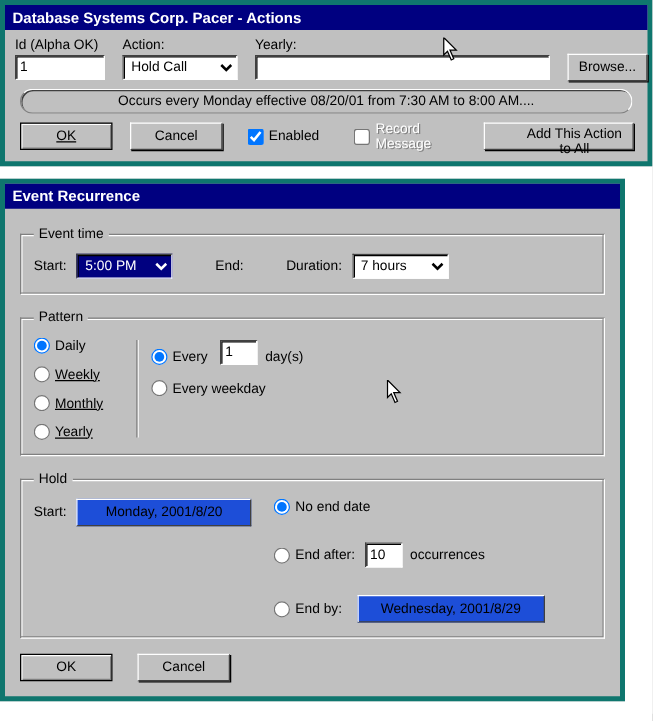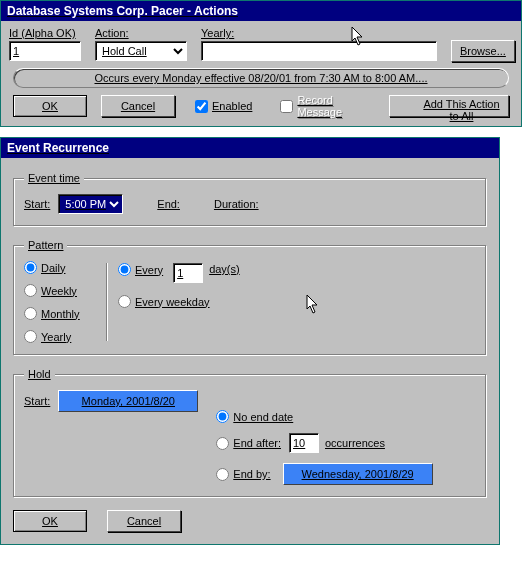--- a/index.html
+++ b/index.html
@@ -5,23 +5,22 @@
   * { box-sizing: border-box; }
   html, body {
     margin: 0; padding: 0;
     font-family: "MS Sans Serif", "Tahoma", sans-serif;
     font-size: 11px;
     background: #ffffff;
     color: #000;
   }
   .win {
     background: #c0c0c0;
-    border: 1px solid #0f766e;
+    border: 4px solid #0f766e;
     margin: 0 0 10px 0;
-    text-decoration: underline;
   }
   .titlebar {
     background: #000080;
     color: #fff;
     font-weight: bold;
     font-size: 12px;
     padding: 3px 6px;
   }
   .body { padding: 8px; position: relative; }
   .row { display: flex; align-items: center; }
@@ -97,32 +96,32 @@
     color: #000;
     border-radius: 10px;
   }
 
   .disabled-text { color: #fff; text-shadow: 1px 1px 0 #808080; }
 
   
   .w1 { width: 72px; }
   .w2 { width: 92px; }
   .w3 { width: 236px; }
-  .w4 { width: 65px; }
+  .w4 { width: 77px; }
   .w5 { width: 30px; }
 
   .divider-v {
     width: 2px; align-self: stretch;
     border-left: 1px solid #808080;
     border-right: 1px solid #fff;
     margin: 2px 10px 2px 4px;
   }
 
   .datebtn {
-    background: #3b82f6;
+    background: #1d4ed8;
     border-top: 1px solid #fff;
     border-left: 1px solid #fff;
     border-right: 1px solid #404040;
     border-bottom: 1px solid #404040;
     padding: 3px 0;
     text-align: center;
     min-width: 140px;
     height: 22px;
     display: inline-flex; align-items: center; justify-content: center;
   }
@@ -207,20 +206,23 @@
       <legend>Event time</legend>
       <div class="row" style="gap:8px; align-items:center;">
         <span><span>Start:</span></span>
         <select class="w4 sel-start">
           <option>5:00 PM</option>
         </select>
         <span style="width:18px;"></span>
         <span><span>End:</span></span>
         <span style="width:18px;"></span>
         <span><span>Duration:</span></span>
+        <select class="w4">
+          <option>7 hours</option>
+        </select>
       </div>
     </fieldset>
 
     <fieldset class="group" style="position:relative;">
       <legend>Pattern</legend>
 
       <svg class="cursor-arrow" style="left:292px; top:44px;" viewBox="0 0 12 20">
         <path d="M0 0 L0 14 L3 11 L6 18 L8 17 L5 10 L10 10 Z" fill="#fff" stroke="#000" stroke-width="1"></path>
       </svg>
 
@@ -240,21 +242,21 @@
           </label>
           <label class="rad">
             <input type="radio" name="pmode" style="">
             <span class="underline">Yearly</span>
           </label>
         </div>
 
         <div class="divider-v"></div>
 
         <div class="col" style="gap:12px; padding-top:2px;">
-          <div class="row" style="gap:6px; align-items:flex-start;">
+          <div class="row" style="gap:6px; align-items:flex-end;">
             <label class="rad" style="margin-right:4px;">
               <input type="radio" name="dmode" checked="" style="">
               <span>Every</span>
             </label>
             <input type="text" class="w5" style="text-align: left;" value="1">
             <span>day(s)</span>
           </div>
           <label class="rad">
             <input type="radio" name="dmode" style="">
             <span>Every weekday</span>
@@ -266,21 +268,21 @@
     <fieldset class="group">
       <legend>Hold</legend>
       <div class="row" style="gap:18px; align-items:flex-start;">
         <div class="row" style="gap:8px; align-items:center;">
           <span><span>Start:</span></span>
           <div class="datebtn">
             <span>Monday, 2001/8/20</span>
           </div>
         </div>
 
-        <div class="col" style="gap:10px;margin-top:20px;">
+        <div class="col" style="gap:22px;">
           <label class="rad">
             <input type="radio" name="rmode" checked="" style="">
             <span>No end date</span>
           </label>
           <div class="row" style="gap:6px; align-items:center;">
             <label class="rad" style="margin-right:2px;">
               <input type="radio" name="rmode" style="">
               <span>End after:</span>
             </label>
             <input type="text" class="w5" value="10" style="">

